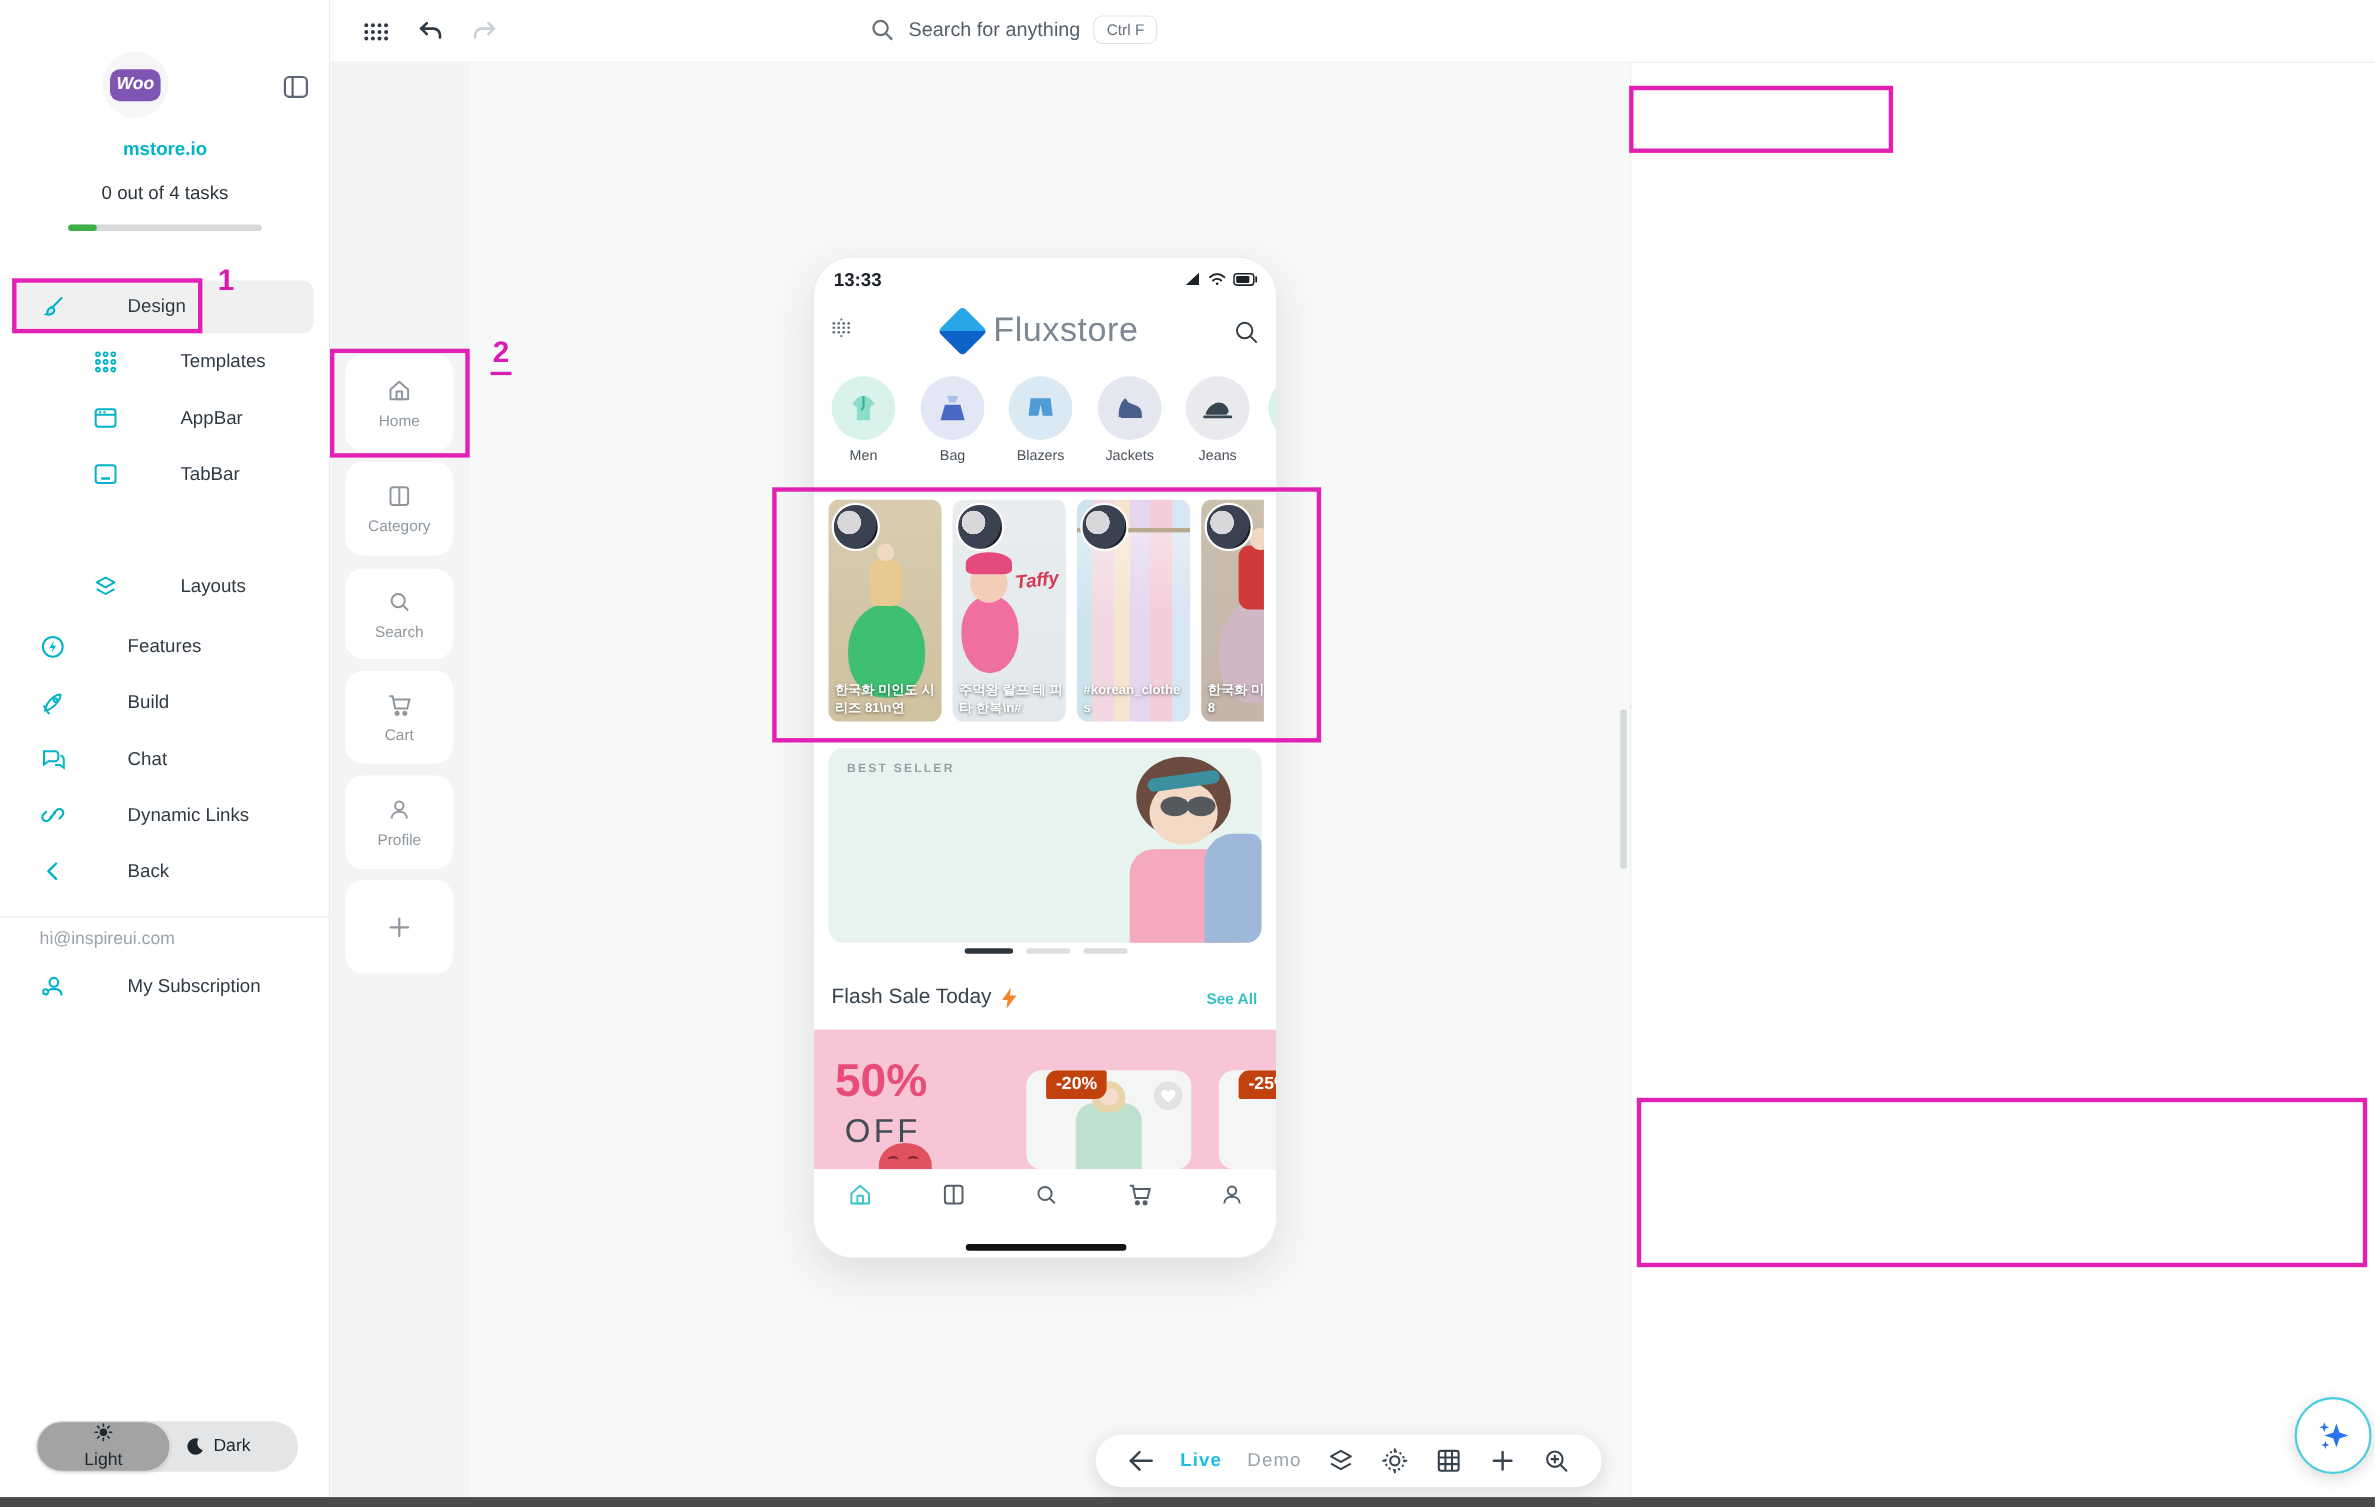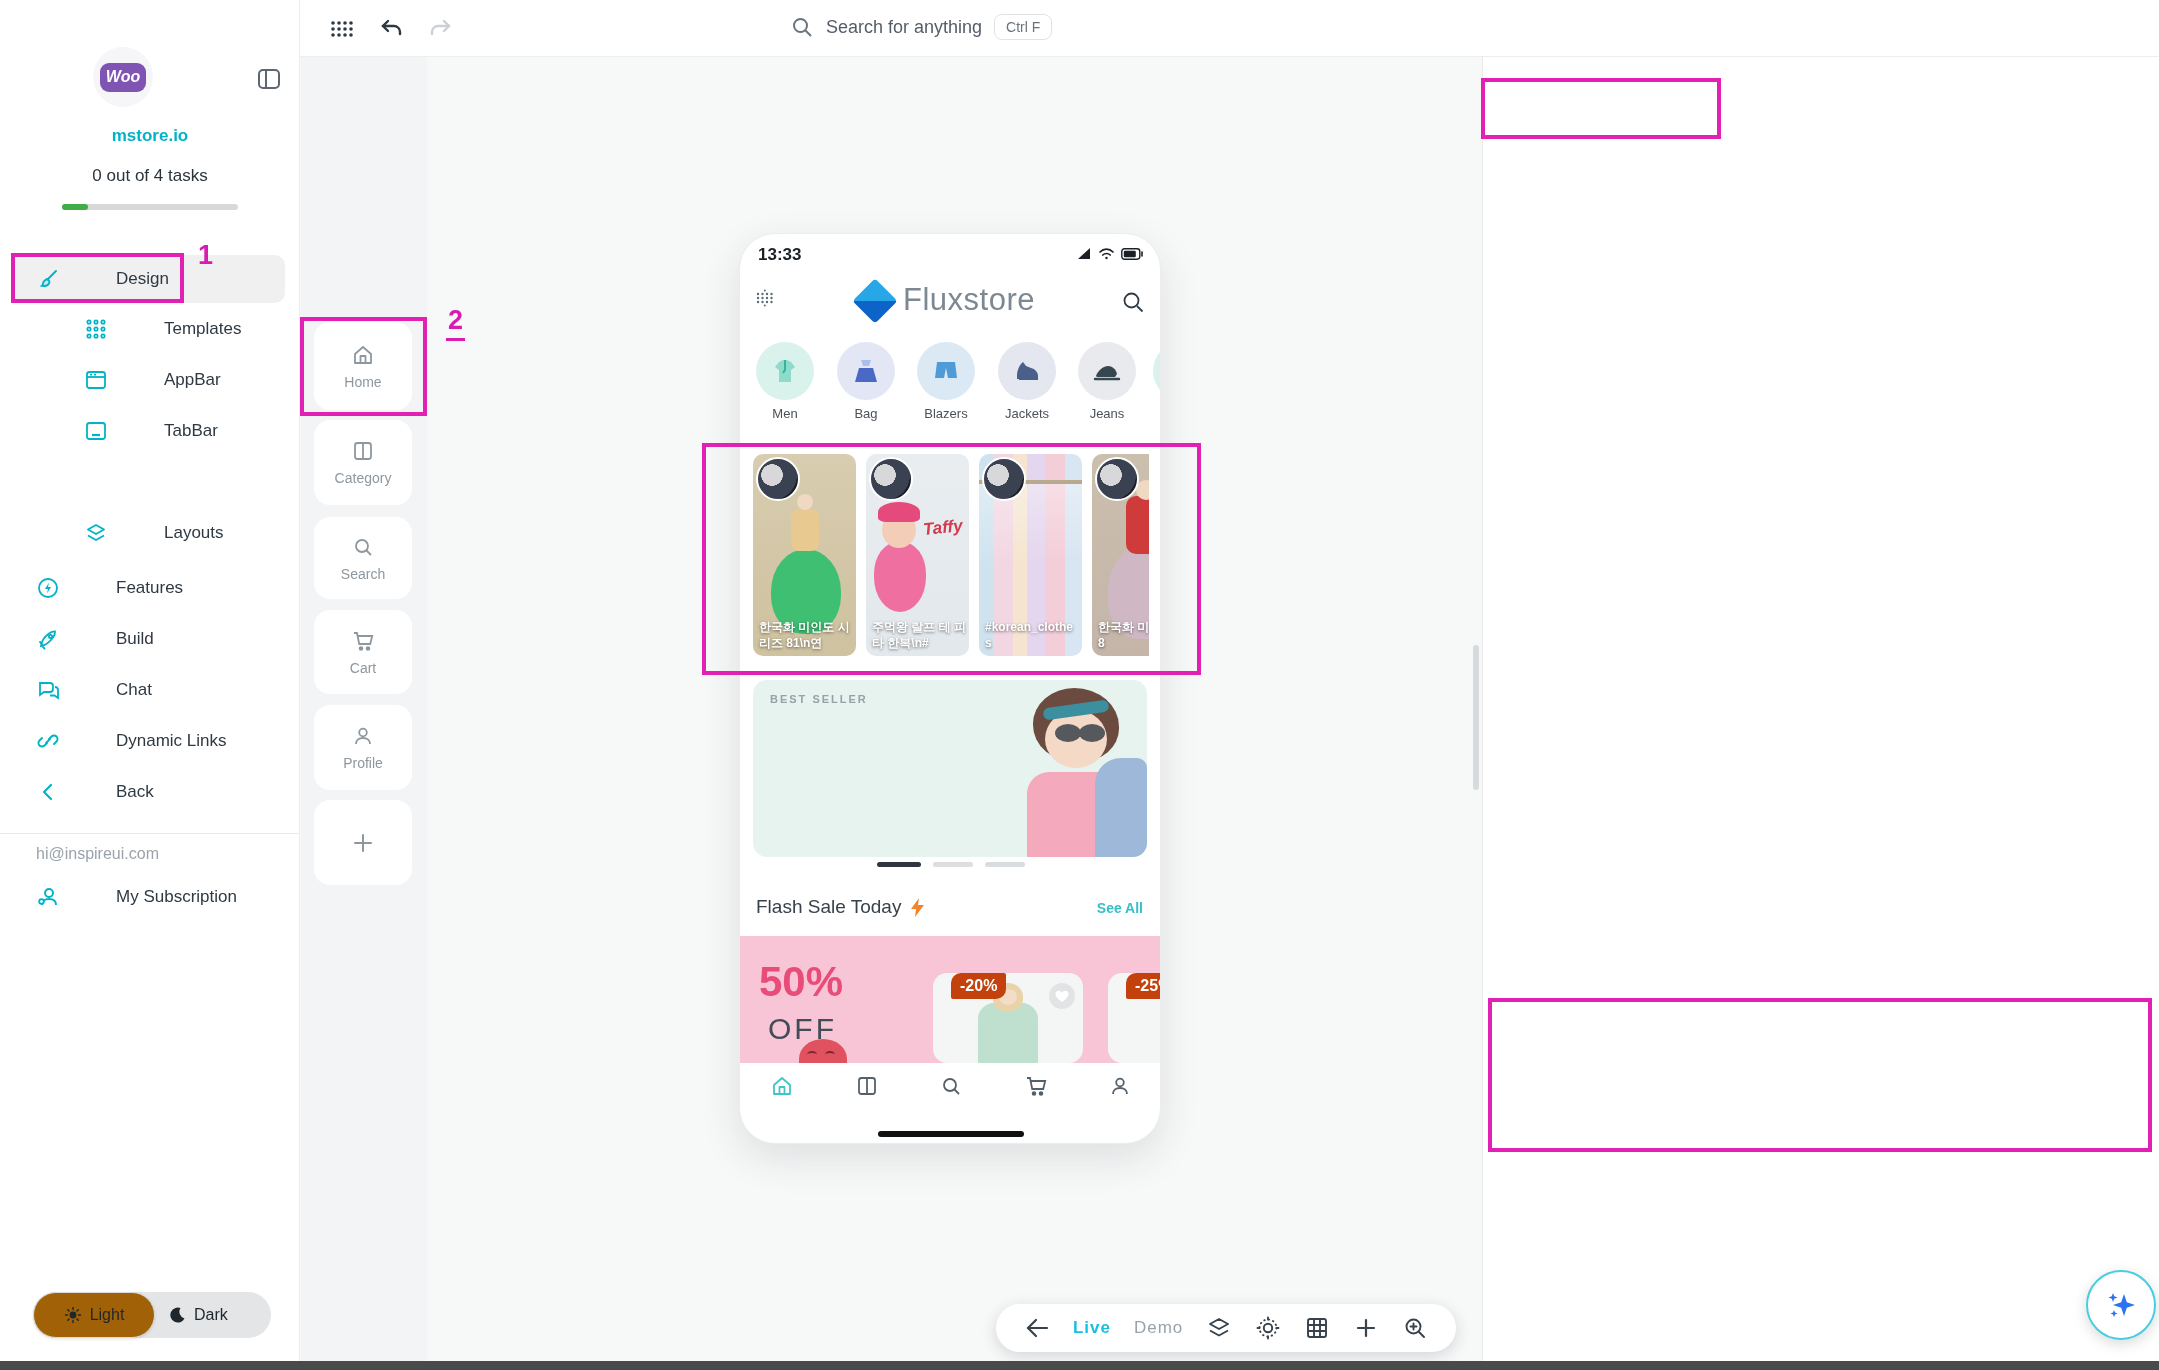--- a/index.html
+++ b/index.html
@@ -17,21 +17,21 @@
   .progress-fill { width:26px; height:6px; border-radius:3px; background:#3fae49; }
   .menu-item { left:0; height:48px; width:300px; display:flex; align-items:center; color:#2f3943; font-size:17px; cursor:pointer; }
   .menu-item .mi-icon { position:absolute; left:36px; width:24px; height:24px; }
   .menu-item .mi-label { position:absolute; left:72px;margin-left:44px; }
   .menu-item.sub .mi-icon { left:84px; }
   .menu-item.sub .mi-label { left:120px; }
   .design-bg { left:11px; top:255px; width:274px; height:48px; background:#f0f0f0; border-radius:10px; }
   .sb-divider { left:0px; top:833px; width:300px; height:1px; background:#e9eaeb; }
   .sb-email { left:36px; top:845px; font-size:16px; color:#9aa3ab; }
   .theme-toggle { left:33px; top:1292px; width:238px; height:46px; background:#e3e5e6; border-radius:23px; }
-  .theme-seg-light { left:33px; top:1292px; width:122px; height:46px; background:#a16207; border:1px solid #dcdcdc; border-radius:23px; box-shadow:0 1px 3px rgba(0,0,0,.12); display:flex; align-items:center; justify-content:center; gap:8px; font-size:16px; color:#1e262e; }
+  .theme-seg-light { left:33px; top:1292px; width:122px; height:46px; background:#a3a3a3; border:1px solid #dcdcdc; border-radius:23px; box-shadow:0 1px 3px rgba(0,0,0,.12); display:flex; align-items:center; justify-content:center; gap:8px; font-size:16px; color:#1e262e;flex-direction:column; }
   .theme-seg-dark { left:168px; top:1292px; height:46px; display:flex; align-items:center; gap:8px; font-size:16px; color:#1e262e; }
 
   
   #rail { left:301px; top:57px; width:126px; height:1313px; background:#f3f4f5; }
   .rail-card { left:314px; width:98px; background:#fff; border-radius:16px; display:flex; flex-direction:column; align-items:center; justify-content:center; gap:7px; color:#8f979e; font-size:14px; cursor:pointer; }
   .rail-card svg { stroke:#8f979e; }
 
   
   #topbar { left:300px; top:0; width:1859px; height:57px; background:#fff; border-bottom:1px solid #eceeef; z-index:4; }
   .tb-icon { top:16px; width:26px; height:26px; }

